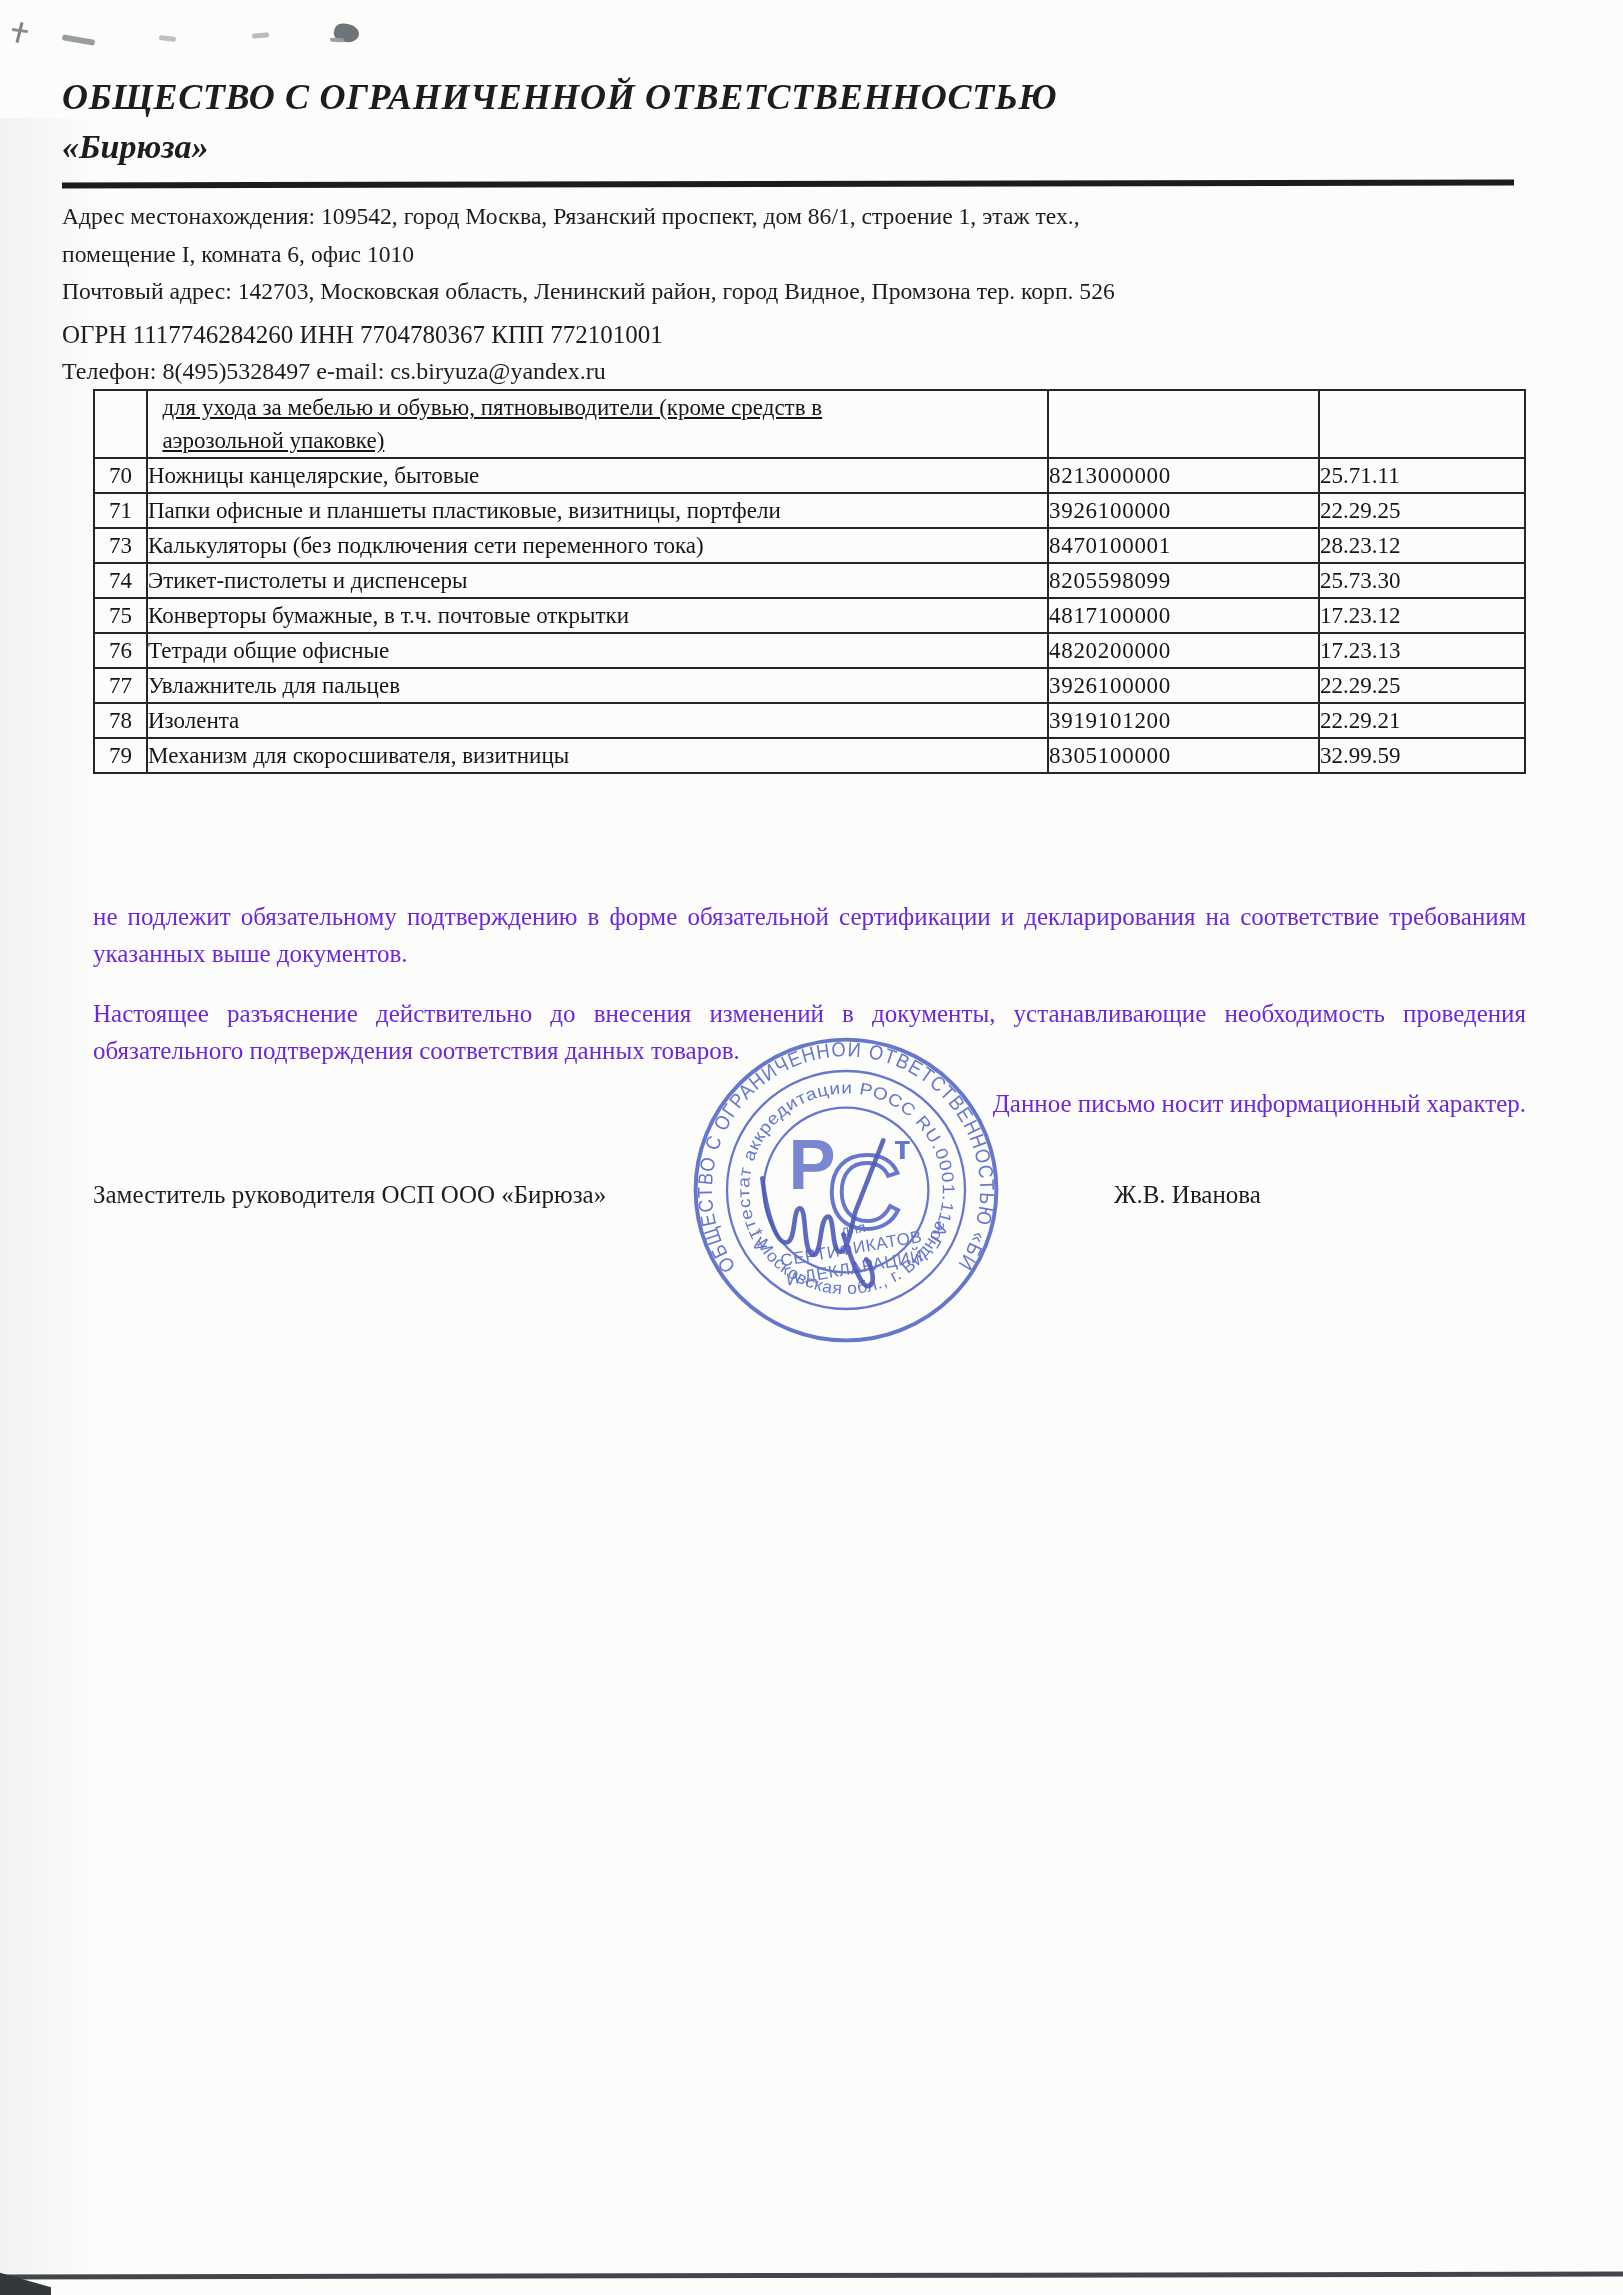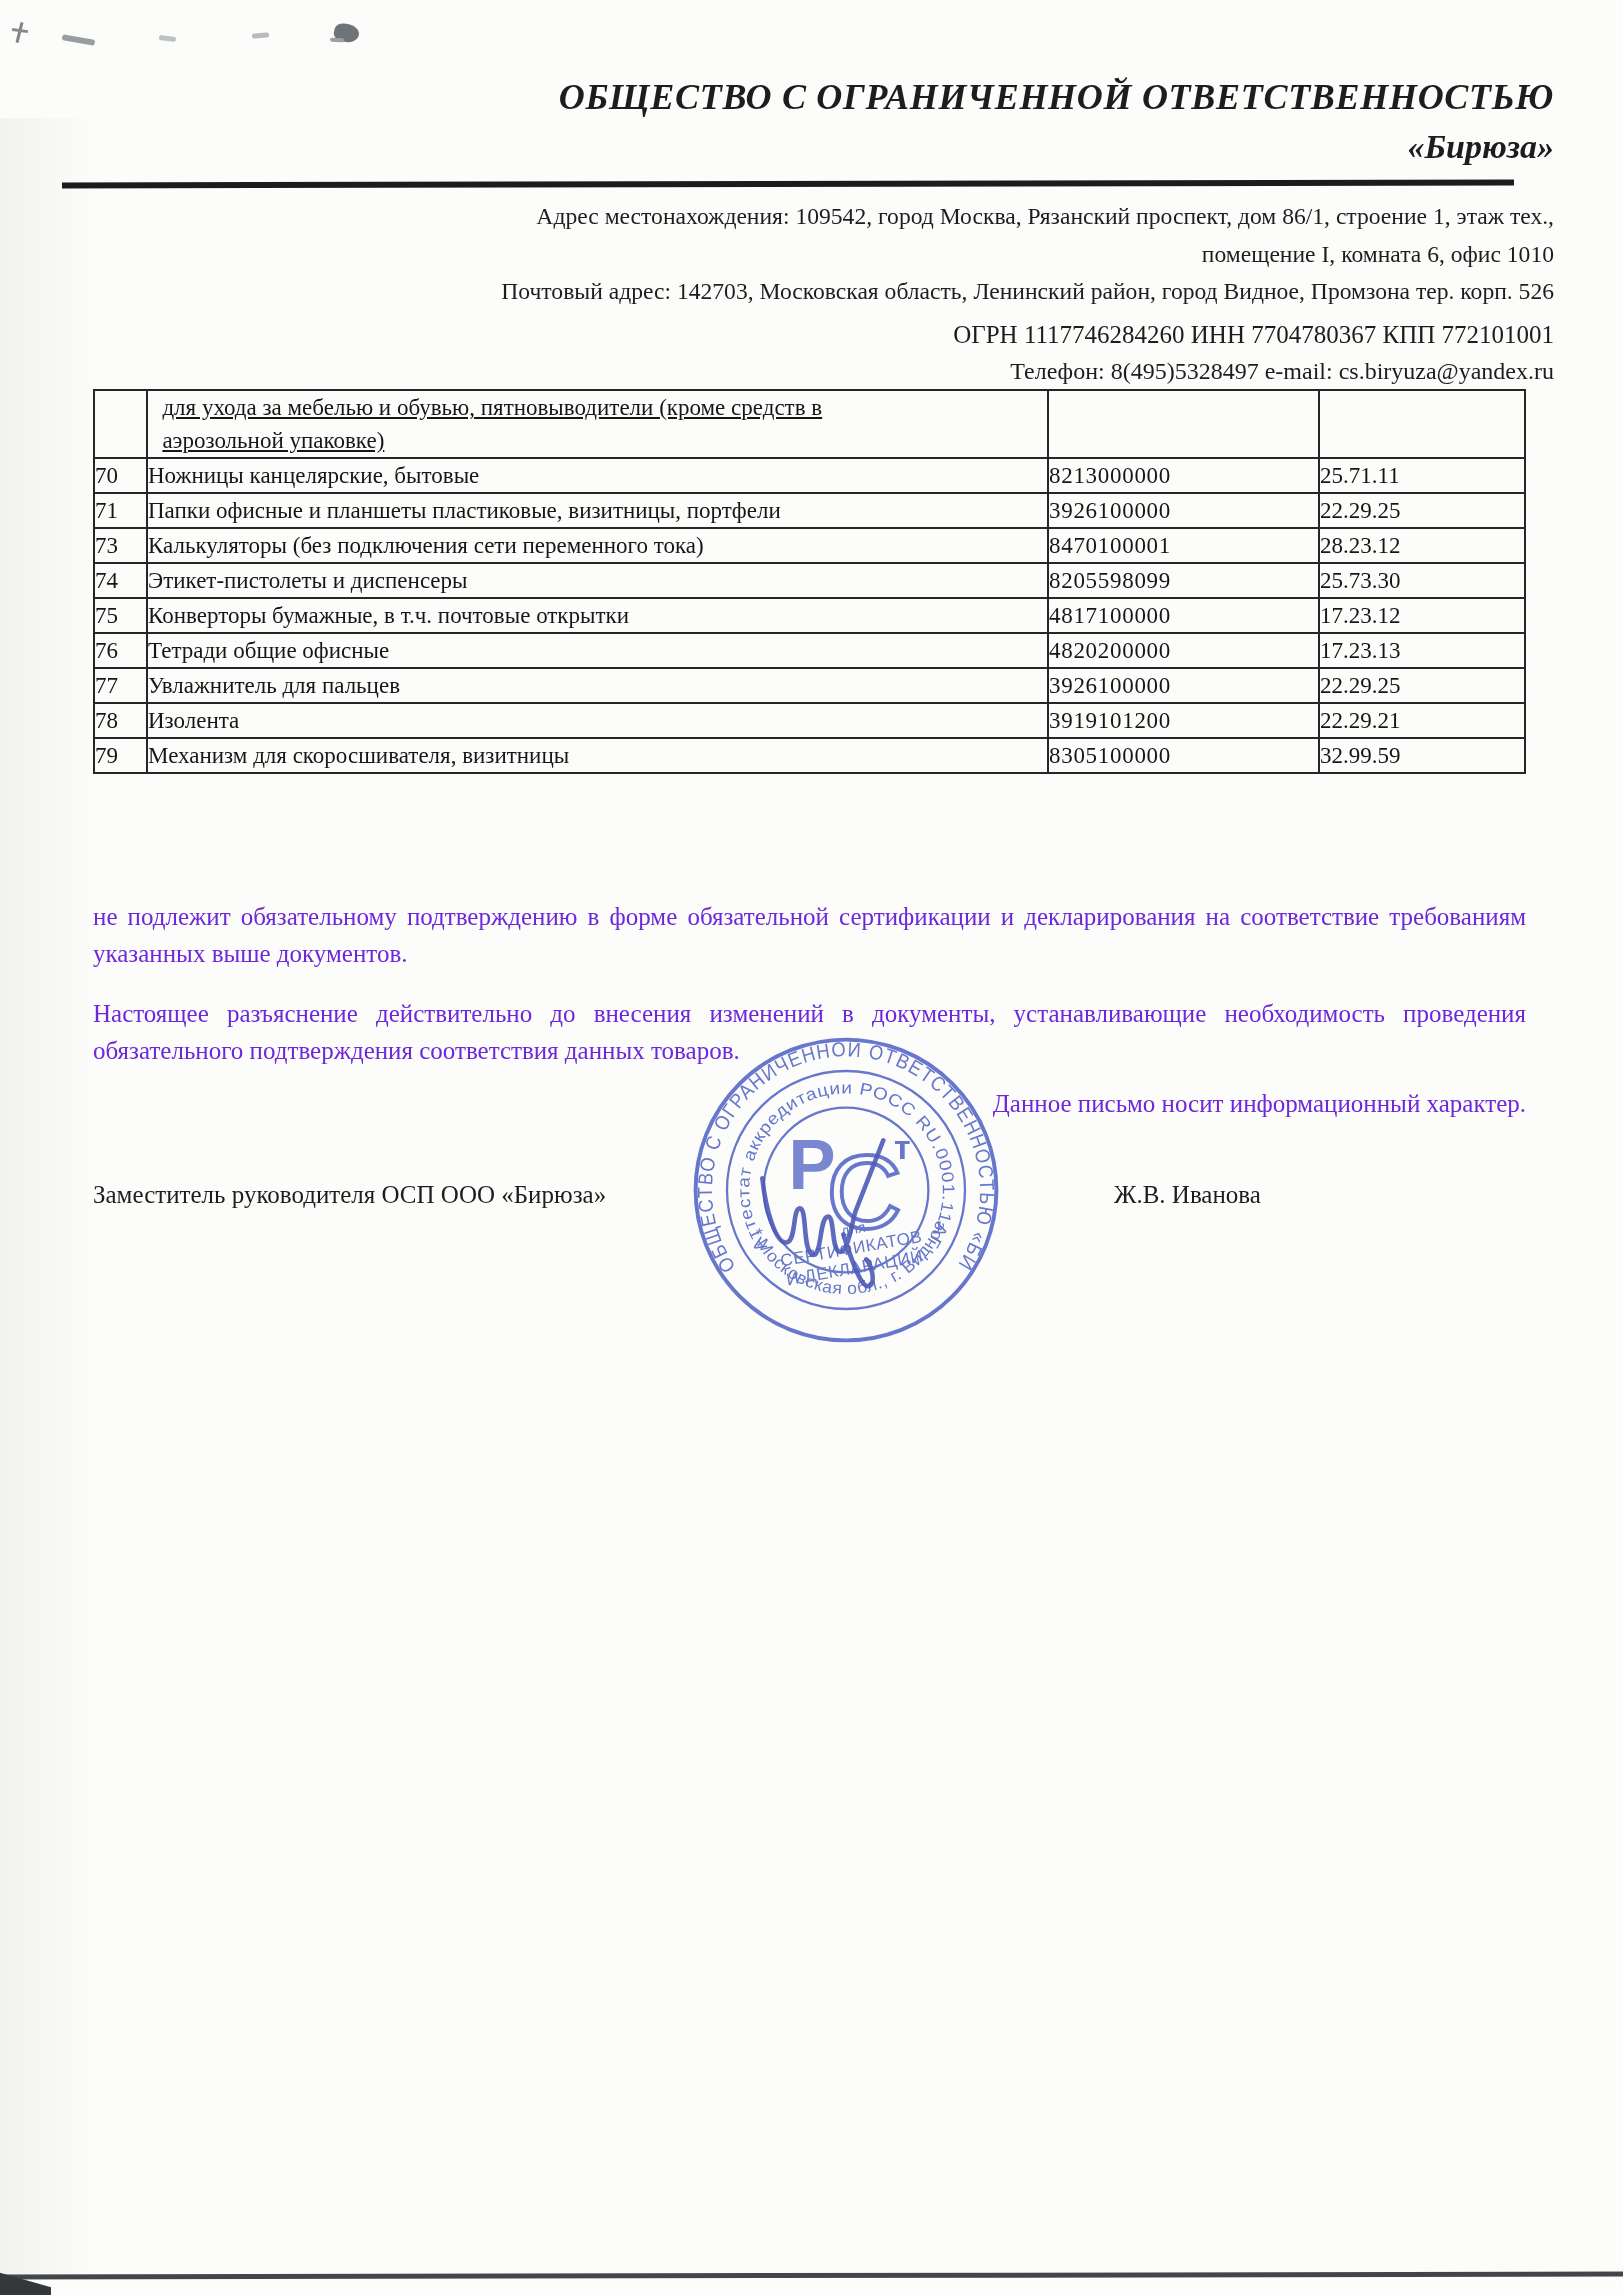--- a/index.html
+++ b/index.html
@@ -3,21 +3,21 @@
 <meta charset="utf-8">
 <style>
   html,body{margin:0;padding:0;}
   body{
     width:1623px;height:2295px;position:relative;overflow:hidden;
     background:#fcfcfb;
     font-family:"Liberation Serif","DejaVu Serif",serif;
     color:#1d1d1d;
   }
   .abs{position:absolute;}
-  .centerband{left:62px;width:1492px;text-align:right;}
+  .centerband{left:62px;width:1492px;text-align:left;}
   .company-line{top:76px;font-size:36px;font-weight:bold;font-style:italic;letter-spacing:0.7px;}
   .company-name{top:128px;font-size:34px;font-weight:bold;font-style:italic;}
   .rule{top:181px;left:62px;width:1452px;height:5.9px;background:#1c1c1c;transform:rotate(-0.12deg);}
   .addr1{top:203px;font-size:23.6px;}
   .addr2{top:241px;font-size:23.6px;}
   .addr3{top:278px;font-size:23.6px;}
   .reg{top:321px;font-size:25px;}
   .contact{top:358px;font-size:24px;}
 
   table.items{
@@ -26,21 +26,21 @@
     font-size:23px;color:#161616;
   }
   table.items td{
     border:2px solid #262626;
     vertical-align:middle;
     padding:0;
     overflow:hidden;
   }
   table.items tr.carry td{height:65px;vertical-align:top;}
   table.items tr.r td{height:33px;}
-  td.c-num{text-align:left;}
+  td.c-num{text-align:center;}
   td.c-desc{padding-left:14.4px;}
   td.c-code{padding-left:21px;letter-spacing:0.7px;}
   td.c-okpd{padding-left:17px;margin-top:32px;}
   .carry-line{line-height:33px;padding-left:14.4px;text-decoration:underline;}
 
   .para{
     left:93px;width:1433px;font-size:25px;line-height:37px;
     text-align:justify;color:#6d28d9;
   }
   .p1{top:898px;}

